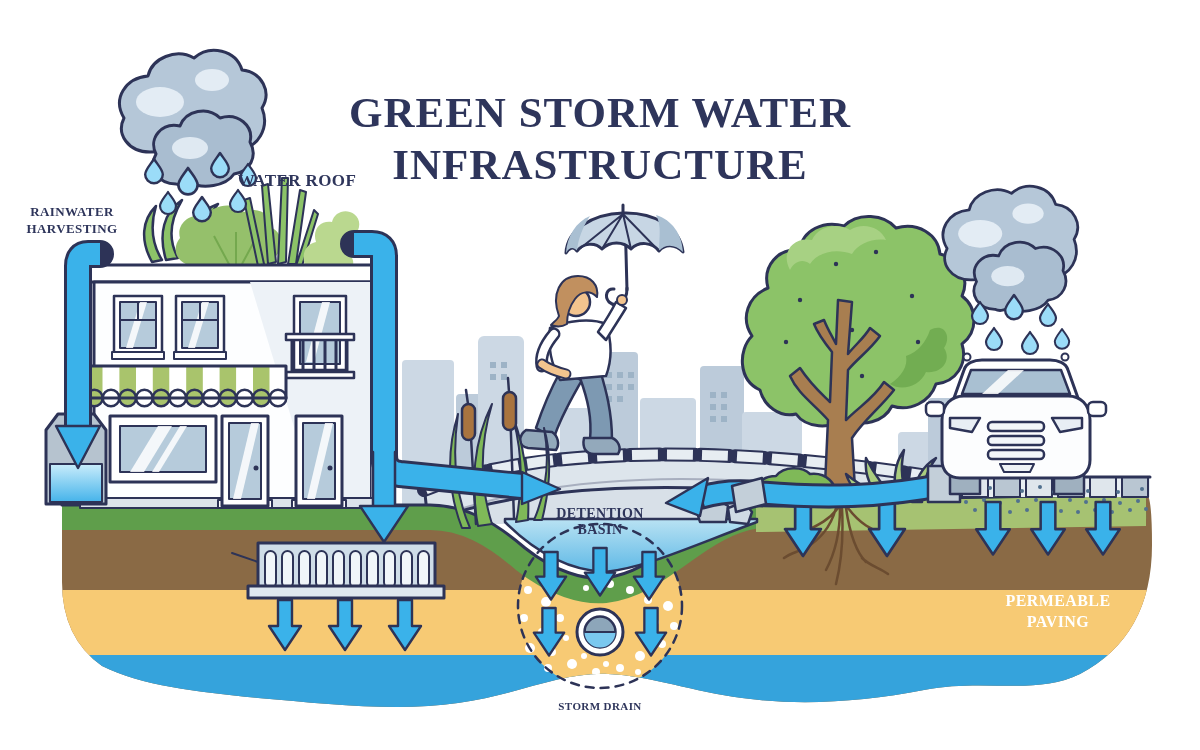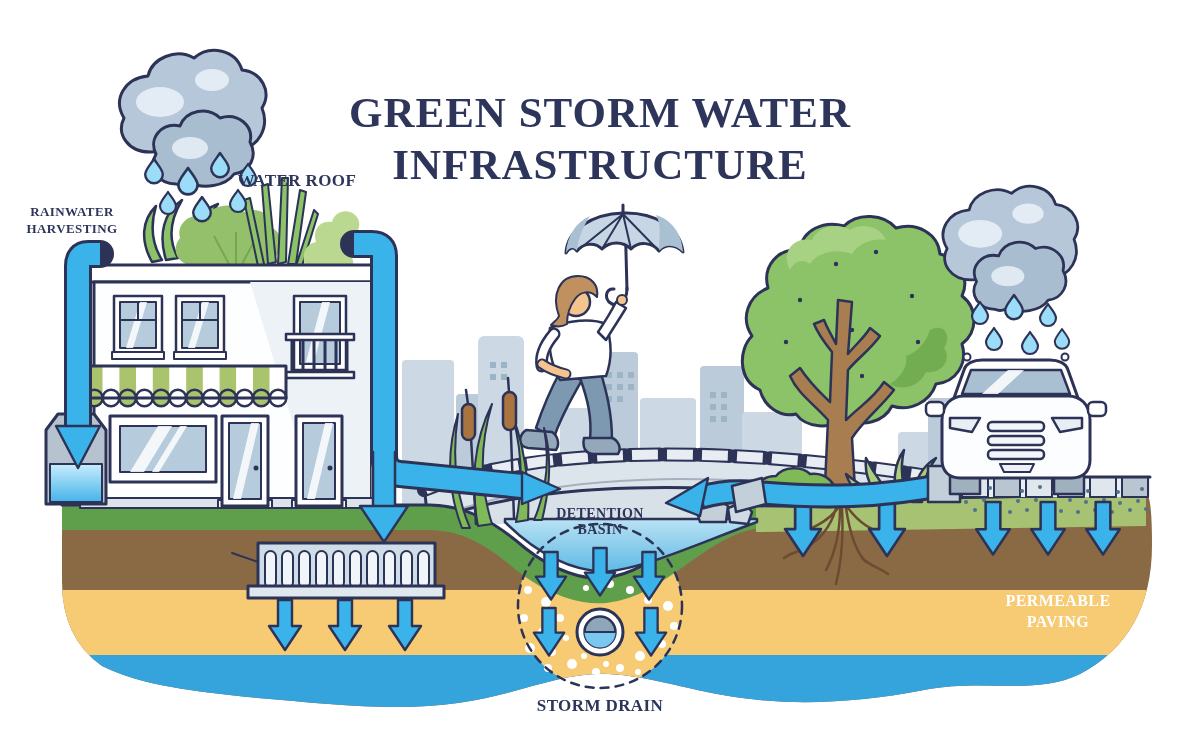--- a/index.html
+++ b/index.html
@@ -16,21 +16,21 @@
        font-weight:700;white-space:pre-line;letter-spacing:.4px;line-height:1.3;}
   .lbl.dark{color:var(--title);}
   .lbl.light{color:var(--label_light);}
   .title{left:600px;top:139px;font-size:43px;line-height:1.2;letter-spacing:1px;color:var(--title);}
   .l-rain{left:72px;top:221px;font-size:13px;}
   .l-roof{left:297px;top:181px;font-size:17px;}
   .l-det{left:600px;top:502px;font-size:14px;line-height:1.15;margin-top:20px;}
   .l-und{left:163px;top:559px;font-size:16px;line-height:1.2;}
   .l-cur{left:848px;top:574px;font-size:16px;}
   .l-per{left:1058px;top:572px;font-size:16px;margin-top:40px;}
-  .l-sto{left:600px;top:706px;font-size:17px;}
+  .l-sto{left:600px;top:706px;font-size:11px;}
 </style>
 </head>
 <body>
 
 <div class="stage">
 <svg width="1200" height="750" viewBox="0 0 1200 750">
 <defs>
   <path id="ad" d="M-7,0 H7 V26 H16 L0,50 L-16,26 H-7 Z"></path>
   <path id="dp" d="M0,-10 C4,-4 8,0 8,4 A8,8 0 1 1 -8,4 C-8,0 -4,-4 0,-10 Z"></path>
   <linearGradient id="wg" x1="0" y1="0" x2="0" y2="1">

